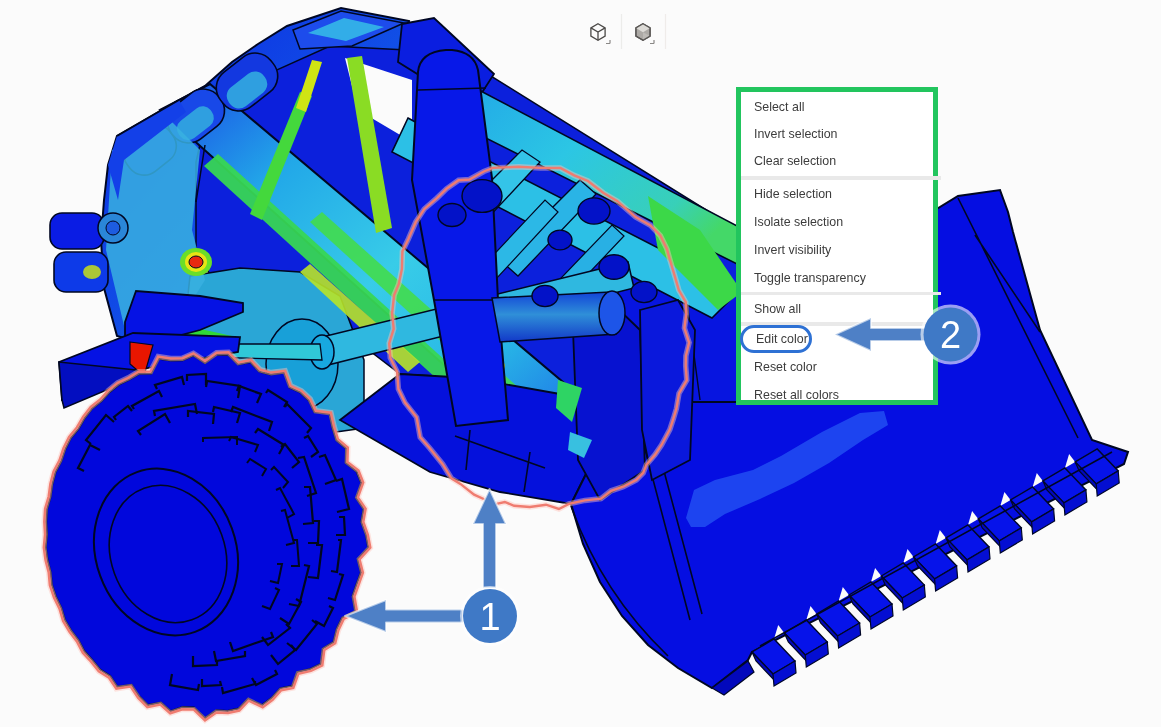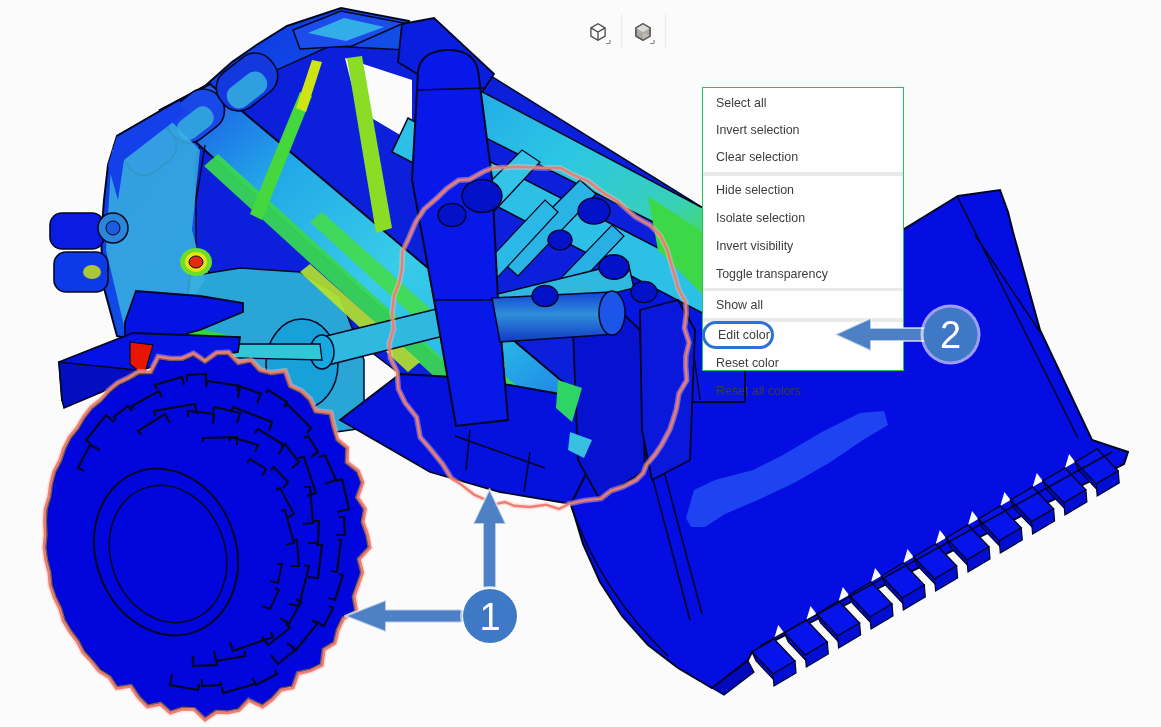--- a/index.html
+++ b/index.html
@@ -221,21 +221,21 @@
 <line x1="665.5" y1="14" x2="665.5" y2="49" stroke="#efecea" stroke-width="1.2"></line>
 <polygon points="598.0,23.8 605.1,27.9 605.1,36.1 598.0,40.2 590.9,36.1 590.9,27.9" fill="none" stroke="#4b4947" stroke-width="1.3"></polygon>
 <path d="M590.9,27.9 L598,32 L605.1,27.9 M598,32 L598,40.2" stroke="#4b4947" stroke-width="1.3" fill="none"></path>
 <polygon points="643.0,23.8 650.1,27.9 650.1,36.1 643.0,40.2 635.9,36.1 635.9,27.9" fill="#aca9a5" stroke="#524f4d" stroke-width="1.2"></polygon>
 <polygon points="635.9,27.9 643.0,23.8 650.1,27.9 643.0,32.2" fill="#dddbd7"></polygon>
 <polygon points="643.0,32.2 650.1,36.1 643.0,40.2 643.0,40.2" fill="#bdbab6"></polygon>
 <polygon points="643.0,23.8 650.1,27.9 650.1,36.1 643.0,40.2 635.9,36.1 635.9,27.9" fill="none" stroke="#5a5856" stroke-width="1.2"></polygon>
 <path d="M606,43.5 L610,43.5 M610,40 L610,43.5" stroke="#8a8886" stroke-width="1.2" fill="none"></path>
 <path d="M650,43.5 L654,43.5 M654,40 L654,43.5" stroke="#8a8886" stroke-width="1.2" fill="none"></path>
 </svg>
-<div style="position:absolute;left:702px;top:87px;width:202px;height:284px;background:#ffffff;border:1px solid #22c55e;box-sizing:border-box;z-index:3;">
+<div style="position:absolute;left:736px;top:87px;width:202px;height:318px;background:#ffffff;border:5px solid #22c55e;box-sizing:border-box;z-index:3;">
 <div style="position:absolute;left:13px;top:1.3px;height:27px;line-height:27px;font-size:13.5px;color:#3c3c3c;white-space:nowrap;transform:scaleX(0.92);transform-origin:0 50%;">Select all</div>
 <div style="position:absolute;left:13px;top:27.8px;height:27px;line-height:27px;font-size:13.5px;color:#3c3c3c;white-space:nowrap;transform:scaleX(0.92);transform-origin:0 50%;">Invert selection</div>
 <div style="position:absolute;left:13px;top:55.2px;height:27px;line-height:27px;font-size:13.5px;color:#3c3c3c;white-space:nowrap;transform:scaleX(0.92);transform-origin:0 50%;">Clear selection</div>
 <div style="position:absolute;left:13px;top:87.7px;height:27px;line-height:27px;font-size:13.5px;color:#3c3c3c;white-space:nowrap;transform:scaleX(0.92);transform-origin:0 50%;">Hide selection</div>
 <div style="position:absolute;left:13px;top:115.7px;height:27px;line-height:27px;font-size:13.5px;color:#3c3c3c;white-space:nowrap;transform:scaleX(0.92);transform-origin:0 50%;">Isolate selection</div>
 <div style="position:absolute;left:13px;top:143.7px;height:27px;line-height:27px;font-size:13.5px;color:#3c3c3c;white-space:nowrap;transform:scaleX(0.92);transform-origin:0 50%;">Invert visibility</div>
 <div style="position:absolute;left:13px;top:171.7px;height:27px;line-height:27px;font-size:13.5px;color:#3c3c3c;white-space:nowrap;transform:scaleX(0.92);transform-origin:0 50%;">Toggle transparency</div>
 <div style="position:absolute;left:13px;top:202.7px;height:27px;line-height:27px;font-size:13.5px;color:#3c3c3c;white-space:nowrap;transform:scaleX(0.92);transform-origin:0 50%;">Show all</div>
 <div style="position:absolute;left:13px;top:261.0px;height:27px;line-height:27px;font-size:13.5px;color:#3c3c3c;white-space:nowrap;transform:scaleX(0.92);transform-origin:0 50%;">Reset color</div>
 <div style="position:absolute;left:13px;top:289.0px;height:27px;line-height:27px;font-size:13.5px;color:#3c3c3c;white-space:nowrap;transform:scaleX(0.92);transform-origin:0 50%;">Reset all colors</div>

